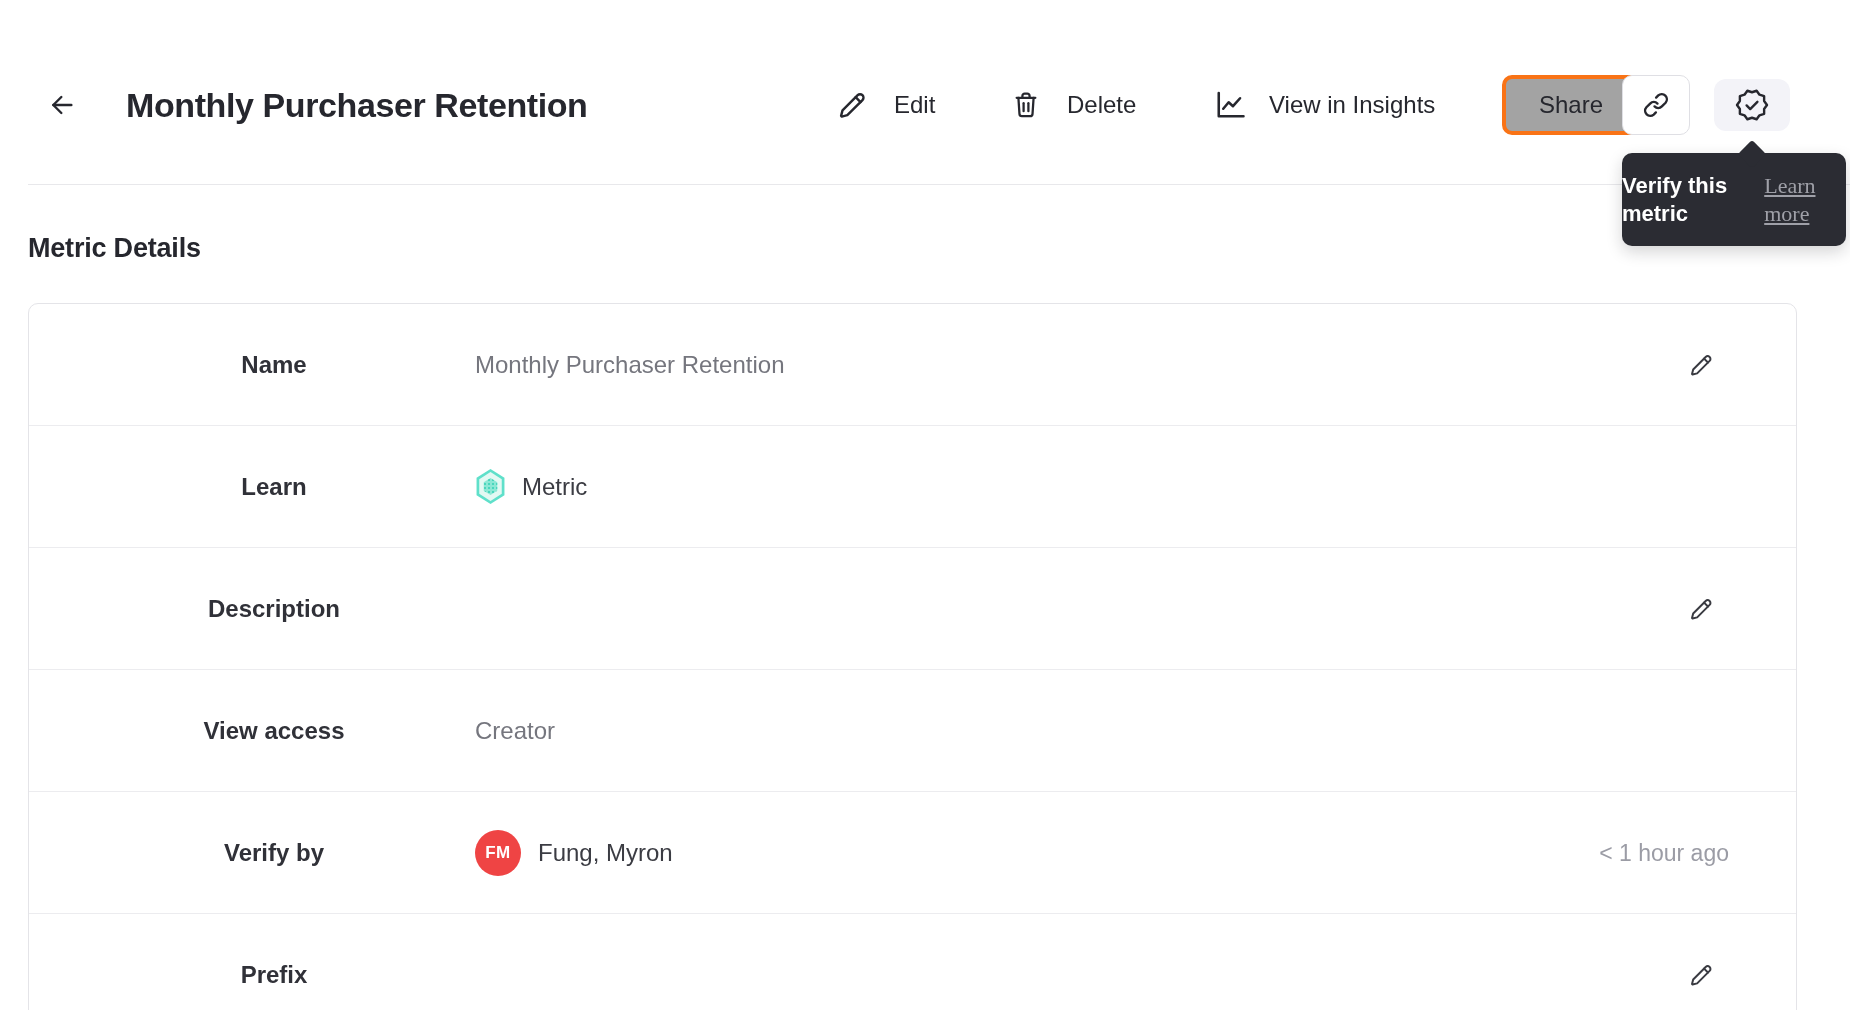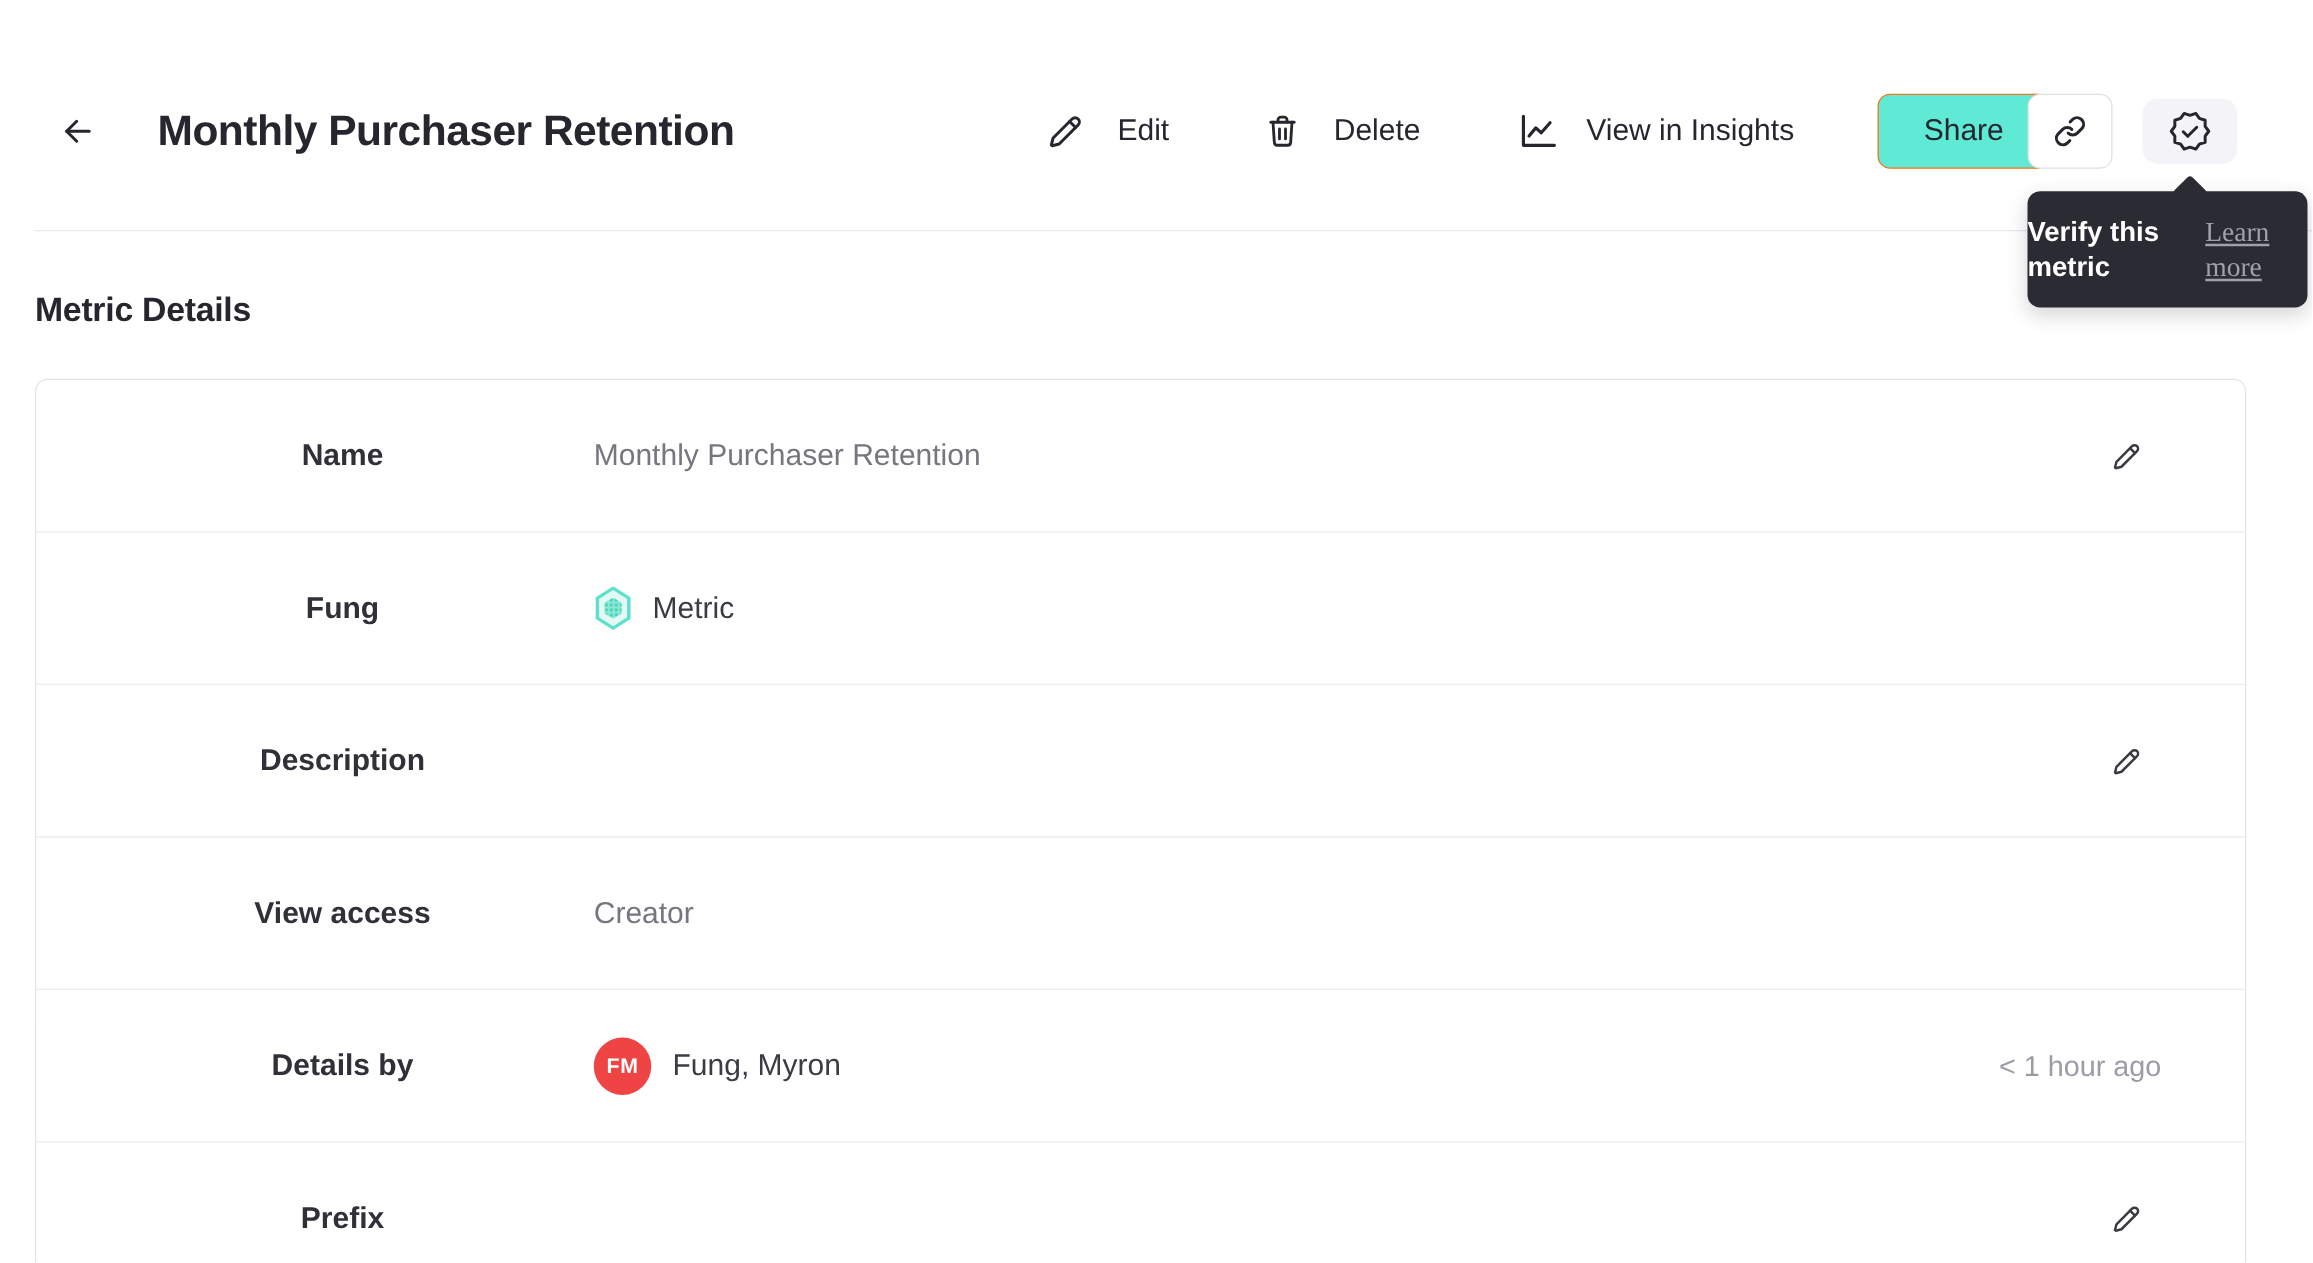--- a/index.html
+++ b/index.html
@@ -15,21 +15,21 @@
                 font-weight:700; color:#26272e; letter-spacing:-0.4px; white-space:nowrap; }
 
   .hdr-action { position:absolute; top:75px; height:60px; display:flex; align-items:center;
                 cursor:pointer; color:#26272e; }
   .hdr-action .lbl { font-size:24px; font-weight:500; white-space:nowrap; }
   .act-edit { left:835px; } .act-edit .lbl { margin-left:25px; }
   .act-delete { left:1010px; } .act-delete .lbl { margin-left:25px; }
   .act-insights { left:1211px; } .act-insights .lbl { margin-left:20px; }
 
   .btn-share { position:absolute; left:1502px; top:75px; width:138px; height:60px;
-               background:#5eead4; border:1px solid #f97316; border-radius:10px;
+               background:#a3a3a3; border:4px solid #f97316; border-radius:10px;
                font-family:inherit; font-size:24px; font-weight:500; color:#26272e; cursor:pointer; }
   .btn-link { position:absolute; left:1622px; top:75px; width:68px; height:60px;
               background:#fff; border:1px solid #dfdfe4; border-radius:10px;
               display:flex; align-items:center; justify-content:center; color:#26272e; cursor:pointer; }
   .btn-badge { position:absolute; left:1714px; top:79px; width:76px; height:52px;
                background:#f3f3f8; border:none; border-radius:12px;
                display:flex; align-items:center; justify-content:center; color:#26272e; cursor:pointer; }
 
   .hdr-divider { position:absolute; left:28px; right:0; top:184px; height:1px; background:#e8e8eb; }
 
@@ -169,21 +169,21 @@
         <span>
           <svg width="28" height="28" viewBox="0 0 24 24" fill="none" stroke="currentColor" stroke-width="1.7" stroke-linecap="round" stroke-linejoin="round">
             <path d="M4.3 19.7l1-3.9L16 5.1a2.4 2.4 0 0 1 3.4 3.4L8.7 19.2l-3.9 1z"></path>
               <path d="M14.6 6.5l3.4 3.4"></path>
           </svg>
         </span>
       </button>
     </div>
 
     <div class="row">
-      <div class="label">Fung</div>
+      <div class="label">Learn</div>
       <div class="hex">
         <div class="hex-in"></div>
           <div class="hex-core"></div>
       </div>
       <div class="value-dark">Metric</div>
     </div>
 
     <div class="row">
       <div class="label">Description</div>
       <div class="value-muted"></div>
@@ -196,21 +196,21 @@
         </span>
       </button>
     </div>
 
     <div class="row">
       <div class="label">View access</div>
       <div class="value-muted">Creator</div>
     </div>
 
     <div class="row">
-      <div class="label">Details by</div>
+      <div class="label">Verify by</div>
       <div class="avatar">FM</div>
       <div class="value-dark">Fung, Myron</div>
       <div class="row-meta">&lt; 1 hour ago</div>
     </div>
 
     <div class="row">
       <div class="label">Prefix</div>
       <div class="value-muted"></div>
       <button class="row-edit">
         <span>

